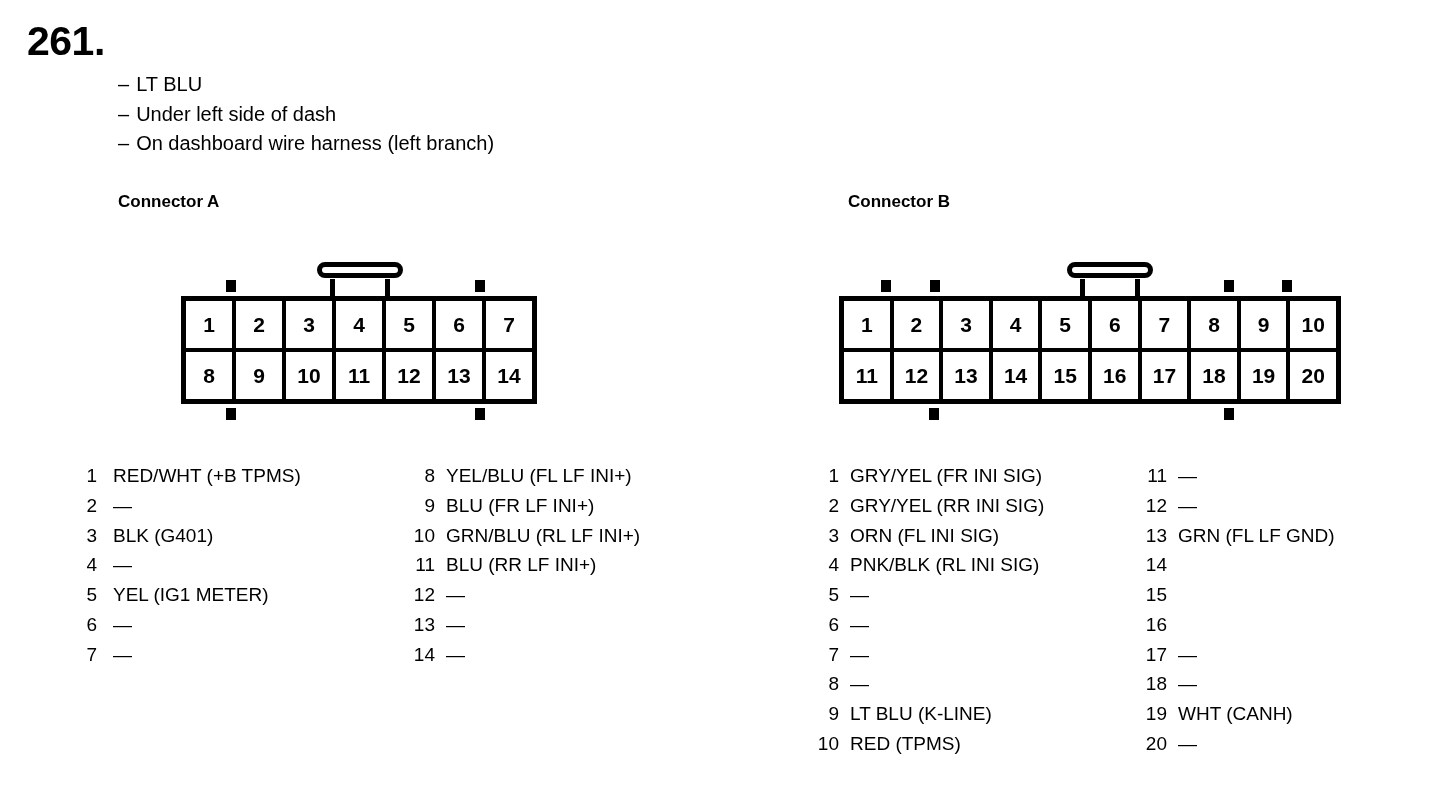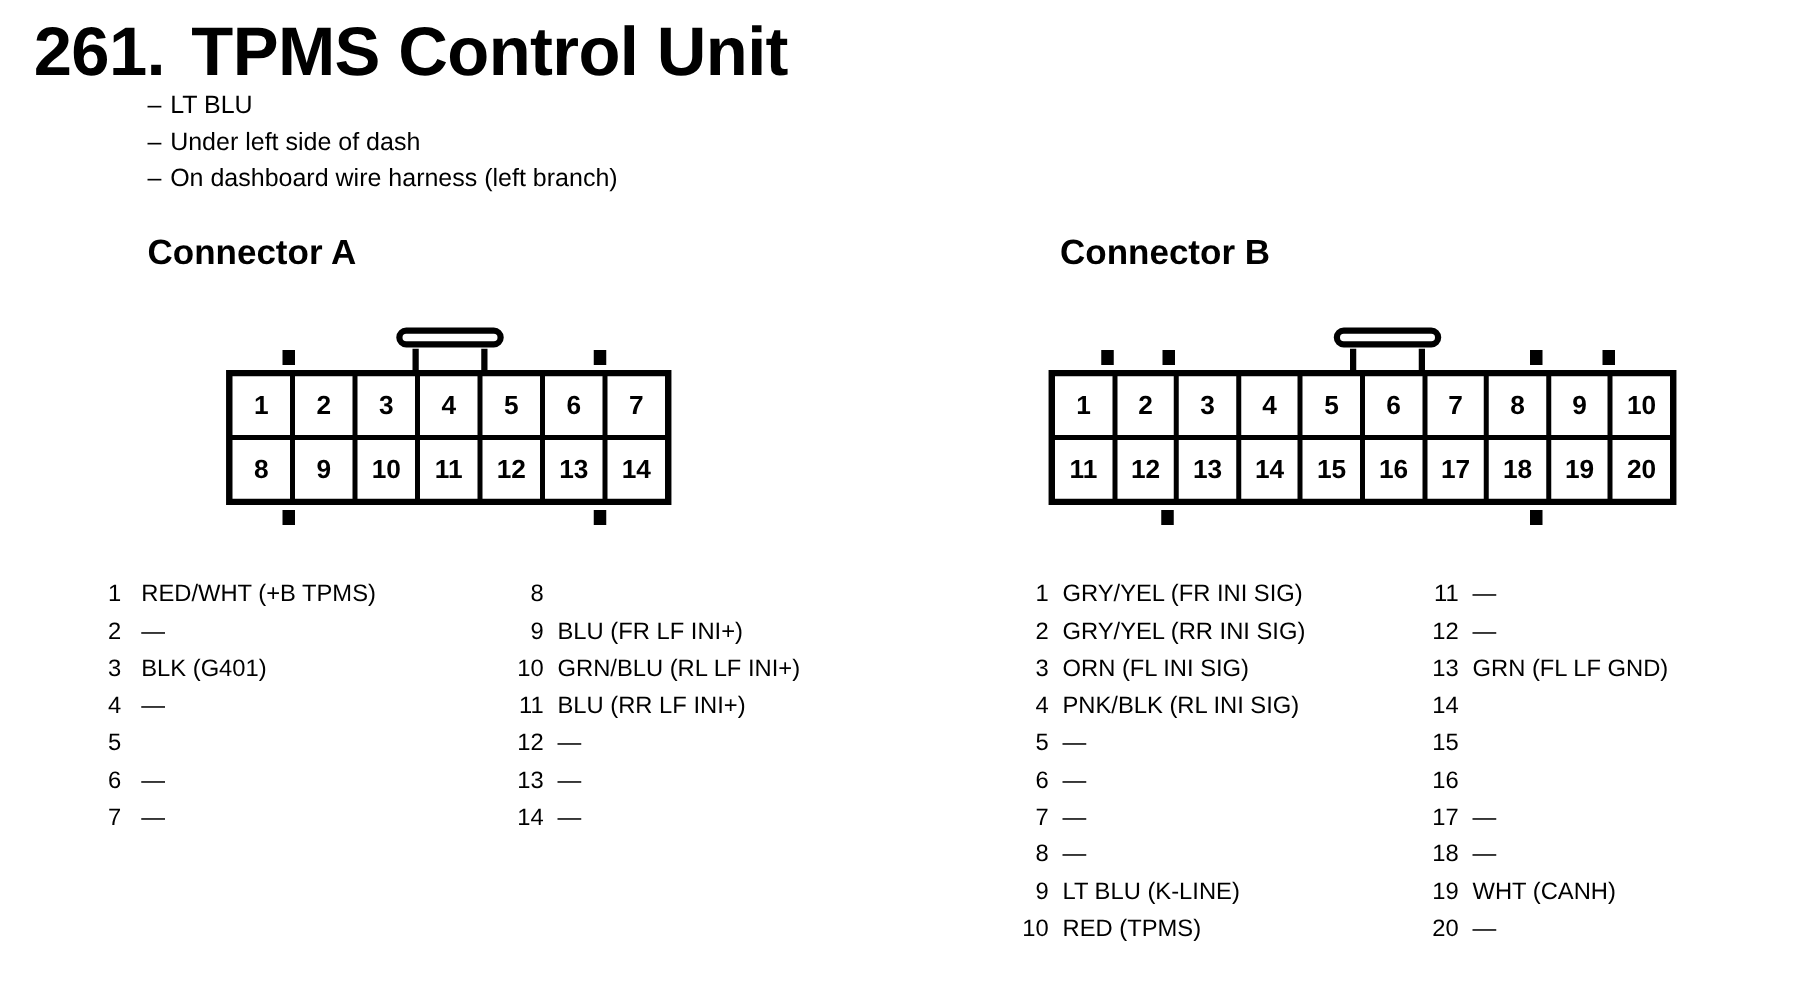--- a/index.html
+++ b/index.html
@@ -8,32 +8,32 @@
     width: 1456px; height: 792px;
     font-family: "Liberation Sans", sans-serif;
     color: #000;
   }
   .page { position: relative; width: 1456px; height: 792px; background: #fff; overflow: hidden; }
 
   
   .title {
     position: absolute; left: 27px; top: 20px;
     display: flex; align-items: baseline;
-    font-size: 55px; line-height: 43px; font-weight: bold;
+    font-size: 41px; line-height: 43px; font-weight: bold;
     letter-spacing: -0.5px;
   }
   .title-num { margin-right: 21px; }
 
   
   .notes { position: absolute; left: 118px; top: 70px; font-size: 20px; line-height: 29.5px; }
   .note { display: flex; }
   .bullet { margin-right: 7px; }
 
   
-  .conn-label { position: absolute; top: 191px; font-size: 28px; line-height: 22px; font-weight: bold; }
+  .conn-label { position: absolute; top: 191px; font-size: 17px; line-height: 22px; font-weight: bold; }
   .label-a { left: 118px; }
   .label-b { left: 848px; }
 
   
   .conn-draw { position: absolute; top: 296px; height: 108px; }
   .conn-a { left: 181px; width: 356px; }
   .conn-b { left: 839px; width: 502px; }
 
   .conn-body {
     position: relative; z-index: 2;
@@ -74,21 +74,20 @@
   .pin-num { flex: none; width: var(--numw, 24px); text-align: right; margin-right: var(--gap, 11px); }
   .pin-desc { white-space: nowrap; }
 </style>
 </head>
 <body>
 
 <div class="page">
 
   <div class="title">
     <span class="title-num">261.</span>
-    <span class="title-text">TPMS Control Unit</span>
   </div>
 
   <div class="notes">
       <div class="note">
         <span class="bullet">–</span>
         <span class="note-text">LT BLU</span>
       </div>
       <div class="note">
         <span class="bullet">–</span>
         <span class="note-text">Under left side of dash</span>
@@ -172,33 +171,35 @@
       <div class="pin-row">
         <span class="pin-num">3</span>
         <span class="pin-desc">BLK (G401)</span>
       </div>
       <div class="pin-row">
         <span class="pin-num">4</span>
         <span class="pin-desc">—</span>
       </div>
       <div class="pin-row">
         <span class="pin-num">5</span>
+        <span class="pin-desc">YEL (IG1 METER)</span>
       </div>
       <div class="pin-row">
         <span class="pin-num">6</span>
         <span class="pin-desc">—</span>
       </div>
       <div class="pin-row">
         <span class="pin-num">7</span>
         <span class="pin-desc">—</span>
       </div>
     </div>
   <div class="pin-col" style="left:411px; top:461px">
       <div class="pin-row">
         <span class="pin-num">8</span>
+        <span class="pin-desc">YEL/BLU (FL LF INI+)</span>
       </div>
       <div class="pin-row">
         <span class="pin-num">9</span>
         <span class="pin-desc">BLU (FR LF INI+)</span>
       </div>
       <div class="pin-row">
         <span class="pin-num">10</span>
         <span class="pin-desc">GRN/BLU (RL LF INI+)</span>
       </div>
       <div class="pin-row">

